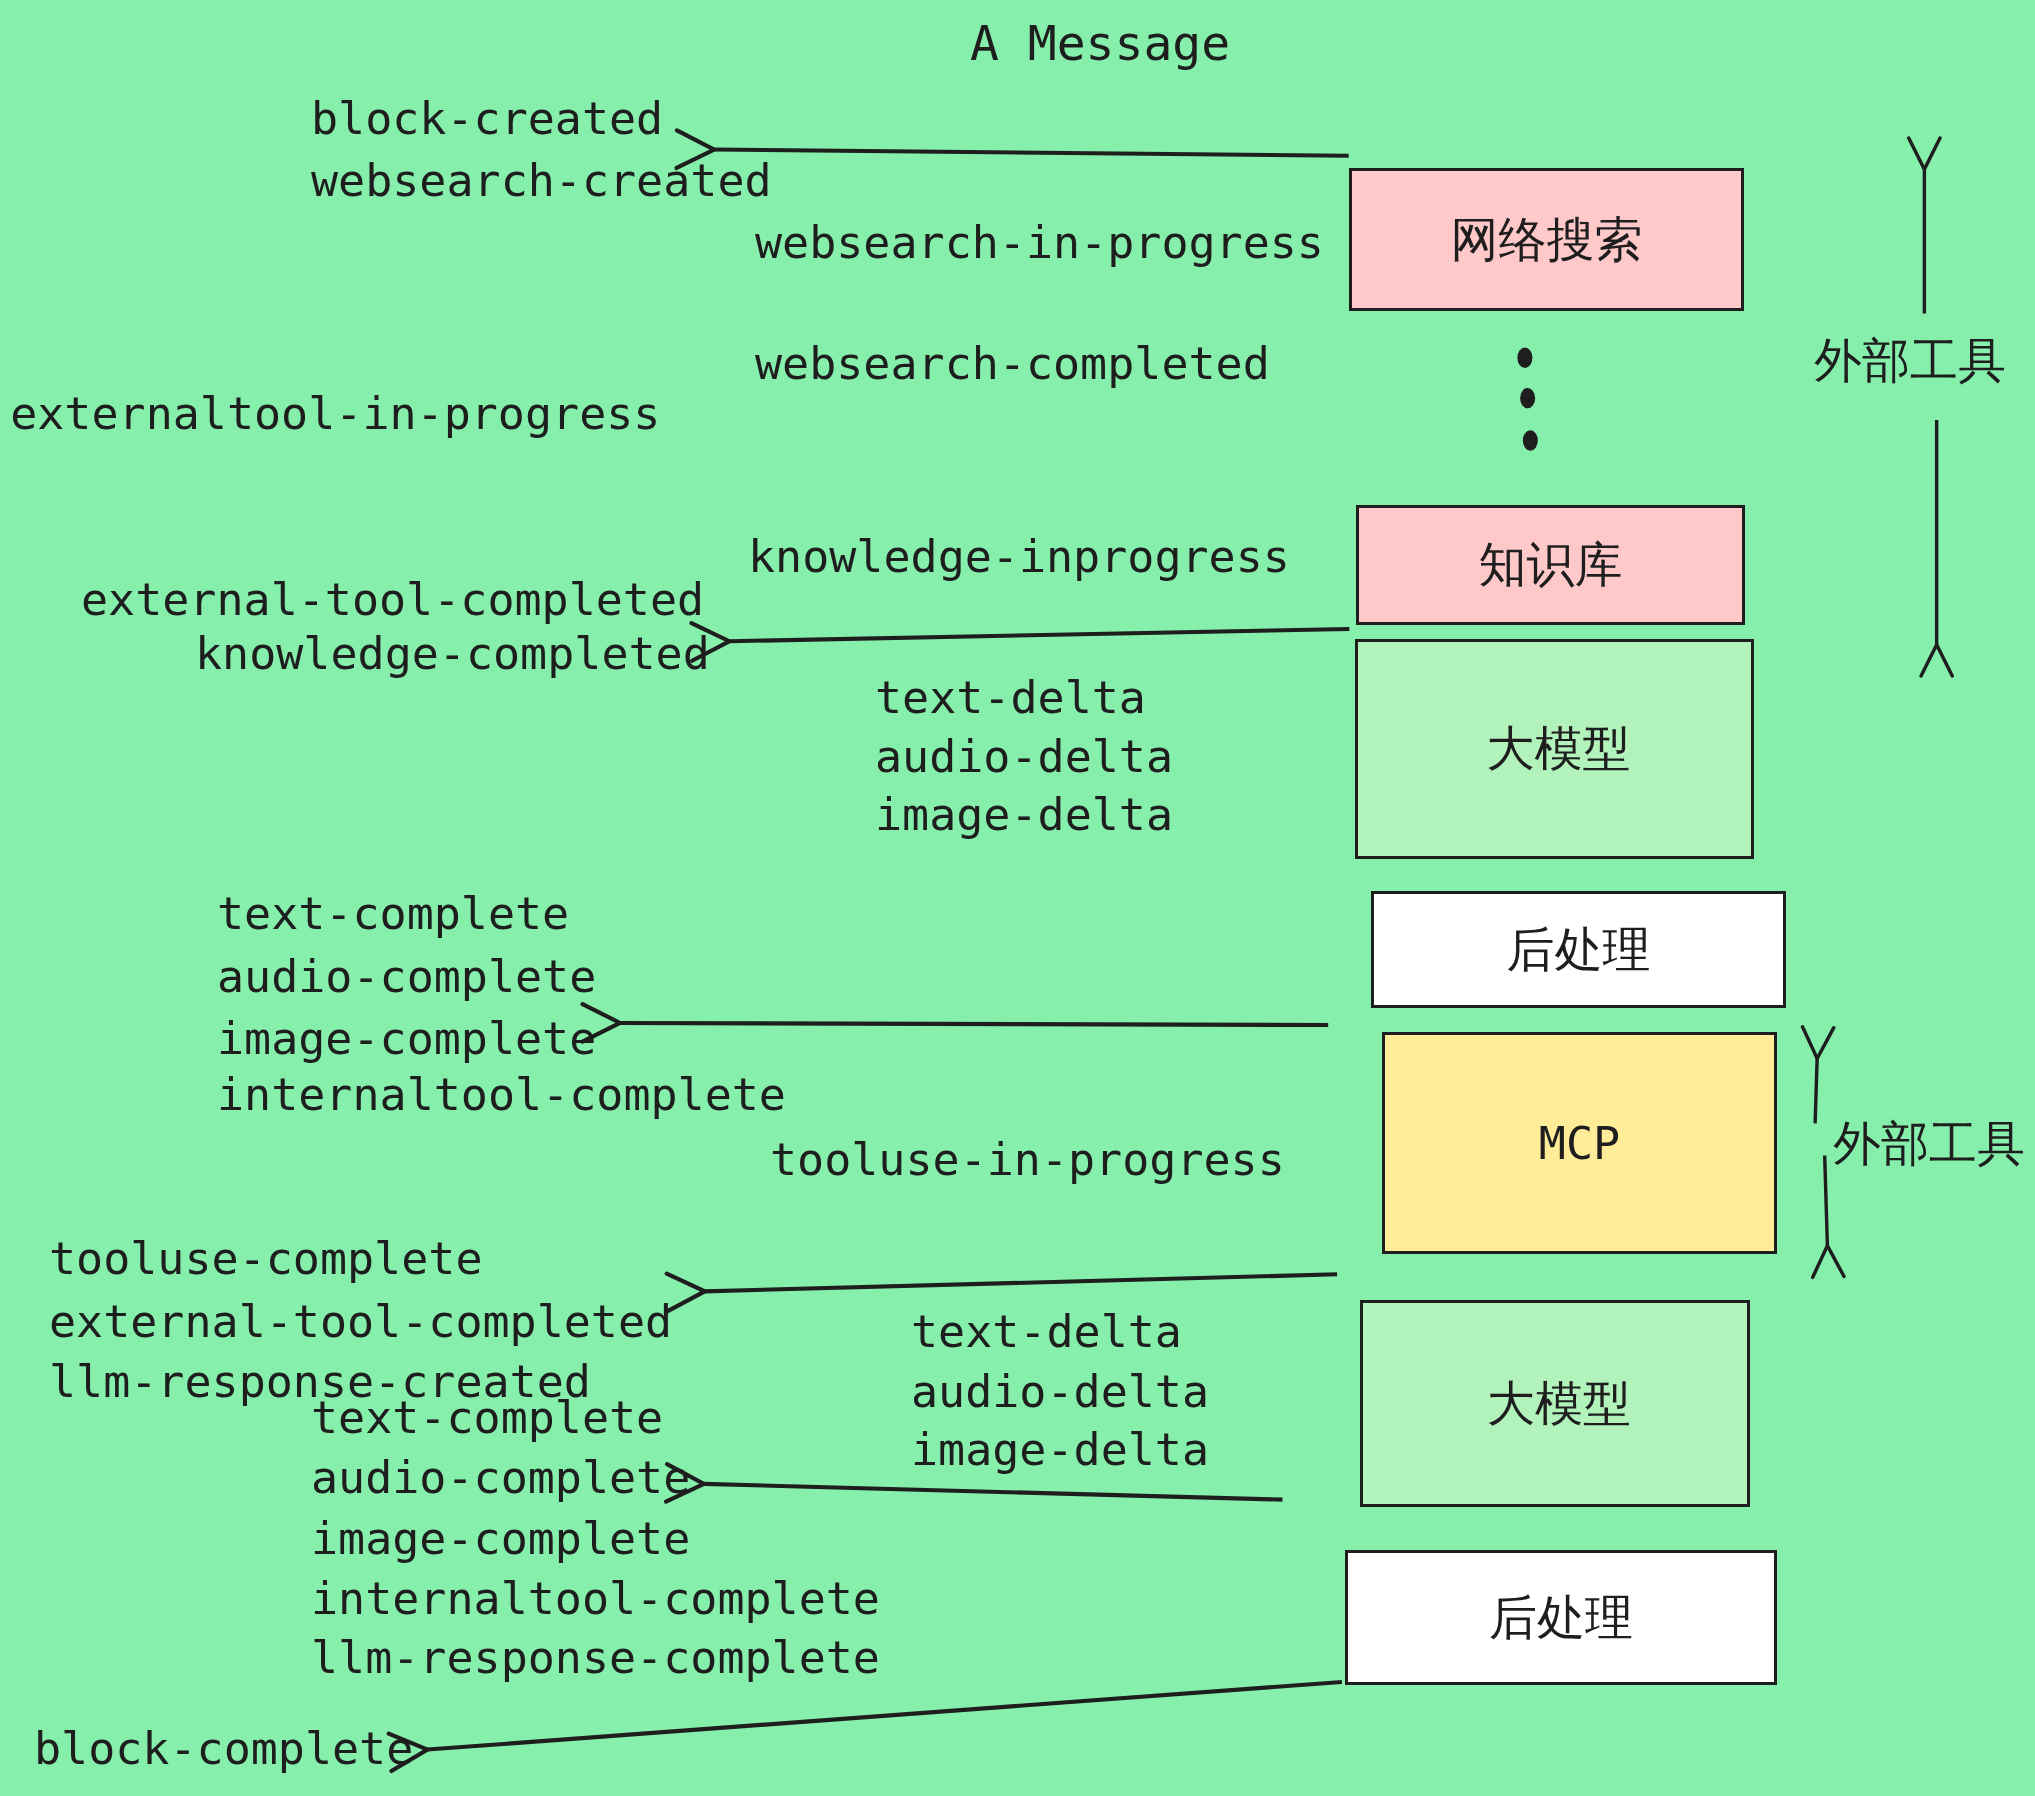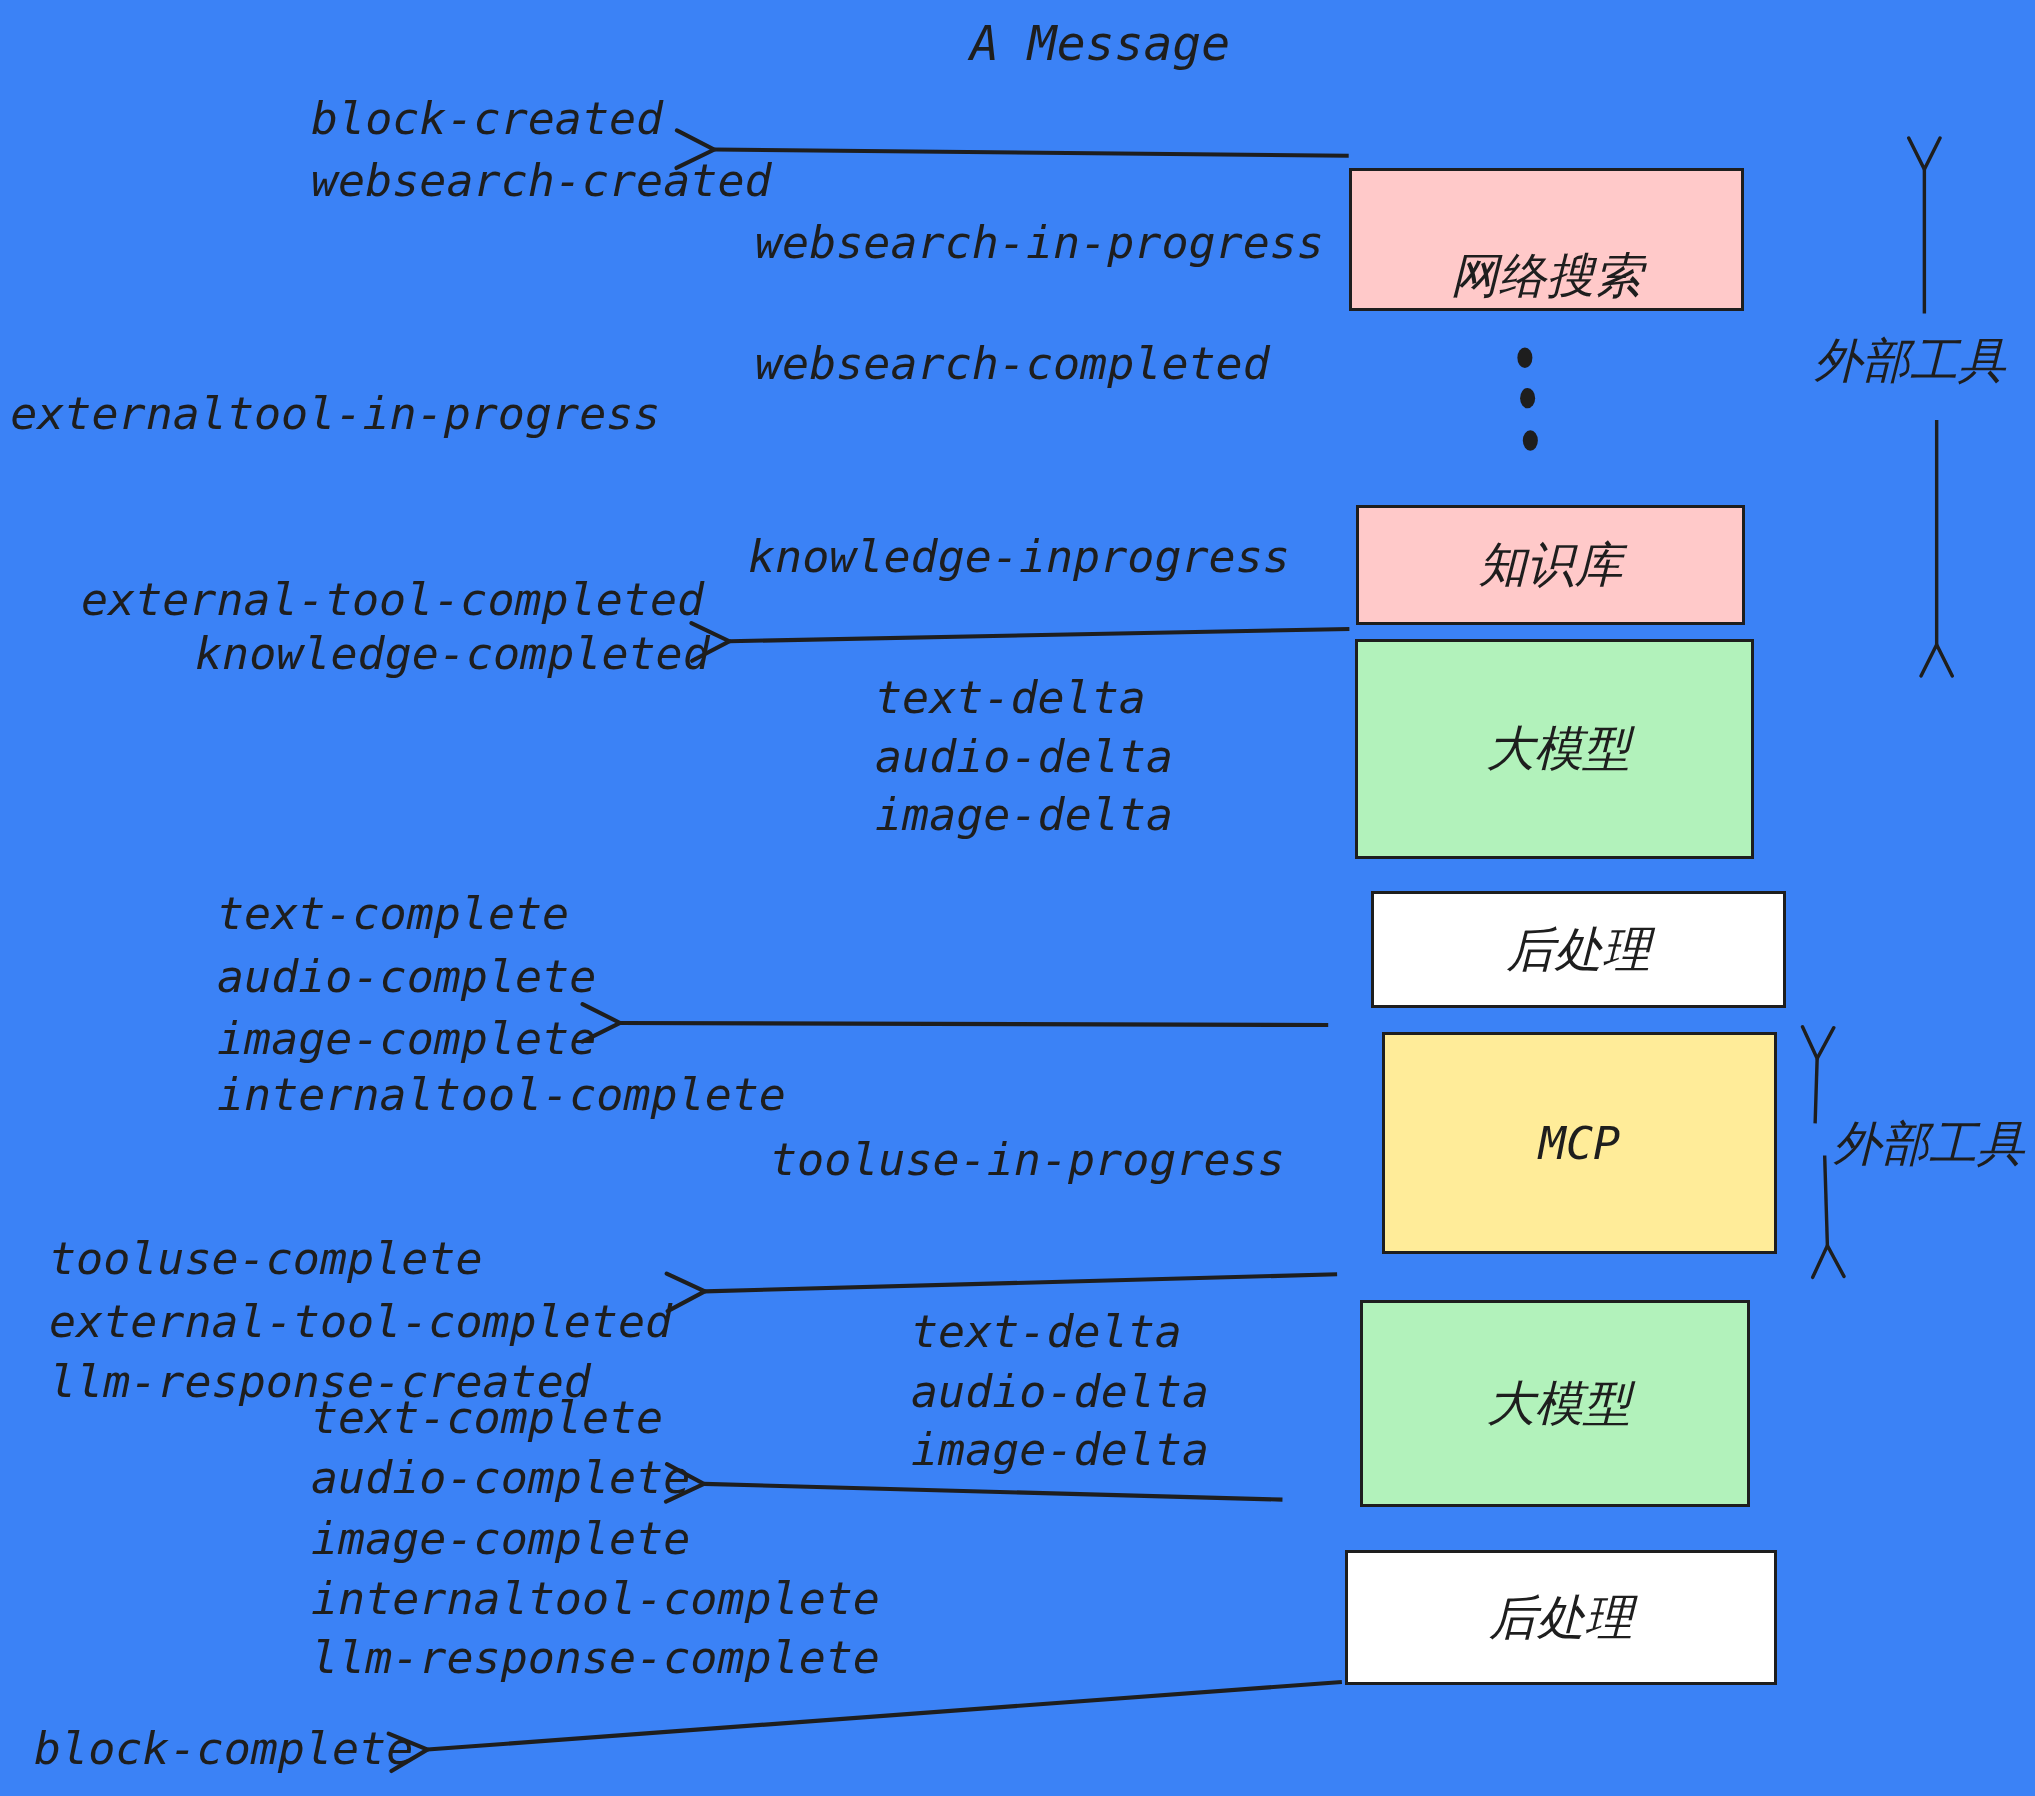--- a/index.html
+++ b/index.html
@@ -1,23 +1,22 @@
 <!DOCTYPE html>
 <html style="font-size:11px"><head>
 <meta charset="utf-8">
 <style>
   html,body{margin:0;padding:0;background:#ffffff;}
   #canvas{
     position:relative;
     width:2035px;height:1796px;
-    background:#3b82f6;
+    background:#86efac;
     font-family:"DejaVu Sans Mono", monospace;
     color:#1e1e1e;
     overflow:hidden;
-    font-style:italic;
   }
   .ev{
     position:absolute;
     font-size:45px;
     line-height:45px;
     white-space:nowrap;
     color:#1e1e1e;
     letter-spacing:0px;
   }
   .title{
@@ -78,21 +77,21 @@
     <line x1="2658" y1="1645" x2="2661" y2="1550" stroke="#1e1e1e" stroke-width="5" marker-end="url(#ah)"></line>
     <line x1="2672" y1="1692" x2="2676" y2="1824" stroke="#1e1e1e" stroke-width="5" marker-end="url(#ah)"></line>
 
     <ellipse cx="2233" cy="524" rx="11" ry="15" fill="#1e1e1e"></ellipse>
     <ellipse cx="2237" cy="583" rx="11" ry="15" fill="#1e1e1e"></ellipse>
     <ellipse cx="2241" cy="645" rx="11" ry="15" fill="#1e1e1e"></ellipse>
   </svg>
 
   <div class="title" style="left:970px;top:19px;">A Message</div>
 
-  <div class="box pink" style="left:1349px;top:168px;width:395px;height:143px;align-items:flex-end;">
+  <div class="box pink" style="left:1349px;top:168px;width:395px;height:143px;">
     <span>网络搜索</span>
   </div>
   <div class="box pink" style="left:1356px;top:505px;width:389px;height:120px;">
     <span>知识库</span>
   </div>
   <div class="box green" style="left:1355px;top:639px;width:399px;height:220px;">
     <span>大模型</span>
   </div>
   <div class="box white" style="left:1371px;top:891px;width:415px;height:117px;">
     <span>后处理</span>

